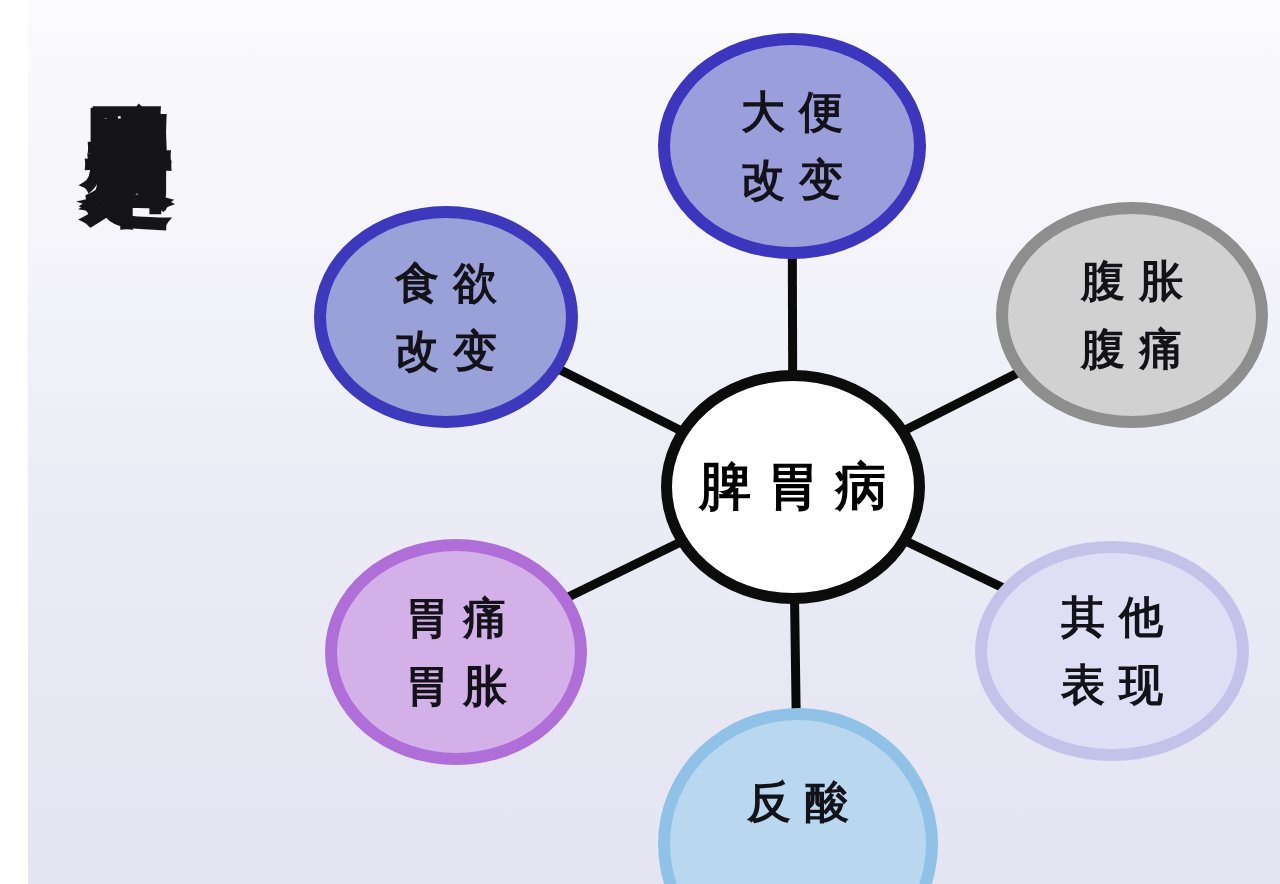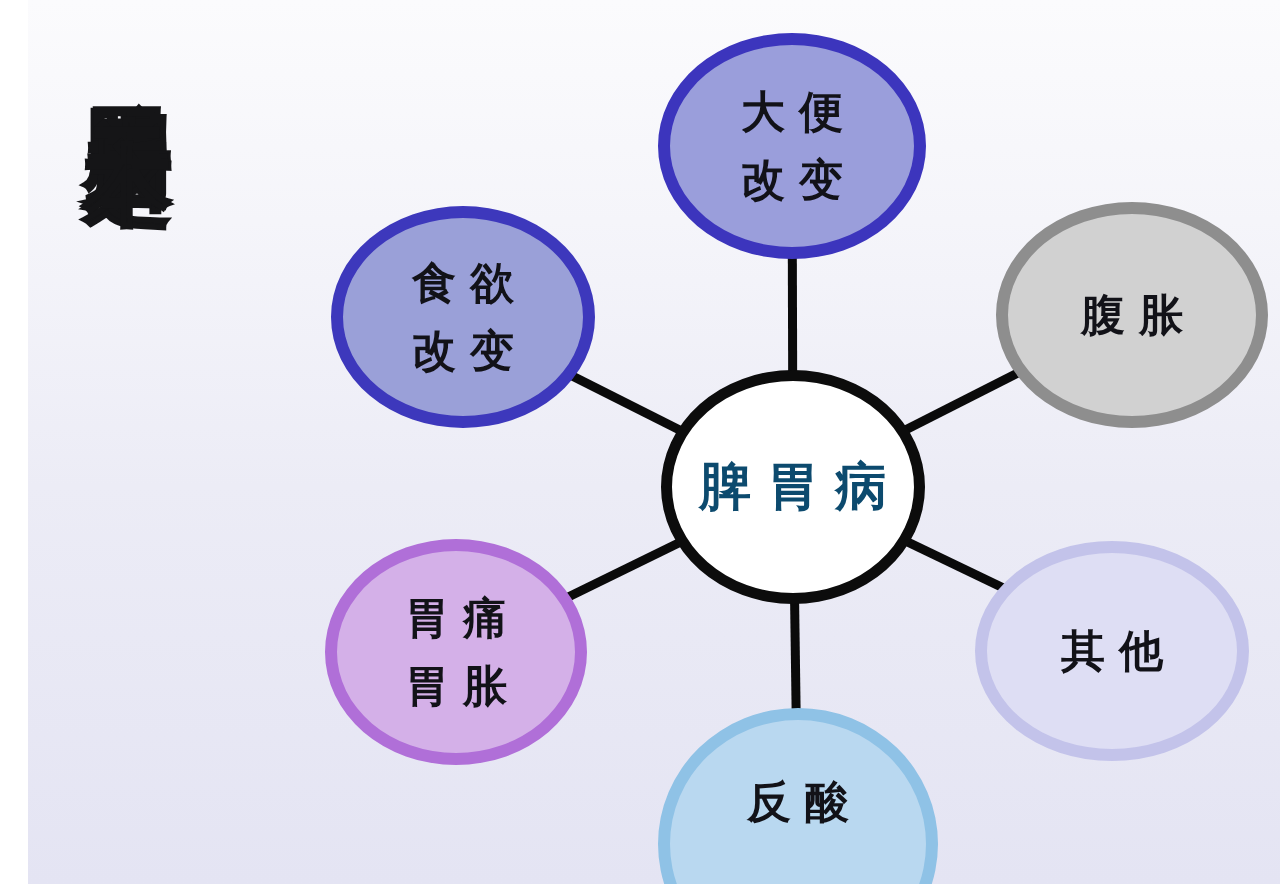--- a/index.html
+++ b/index.html
@@ -48,34 +48,34 @@
   .node-line {
     font-size: 44px;
     font-weight: bold;
     color: #121218;
     letter-spacing: 14px;
     padding-left: 14px;
     line-height: 1;
     white-space: nowrap;
   }
   .node-top         { left: 630px; top: 33px;  width: 268px; height: 226px; border: 12px solid; }
-  .node-upper-left  { left: 303px; top: 206px; width: 264px; height: 222px; border: 12px solid; }
+  .node-upper-left  { left: 286px; top: 206px; width: 264px; height: 222px; border: 12px solid; }
   .node-upper-right { left: 968px; top: 202px; width: 272px; height: 226px; border: 12px solid; justify-content: center; }
   .node-lower-left  { left: 297px; top: 539px; width: 262px; height: 226px; border: 12px solid; }
   .node-lower-right { left: 947px; top: 541px; width: 274px; height: 220px; border: 12px solid; }
   .node-bottom      { left: 630px; top: 708px; width: 280px; height: 272px; border: 12px solid;
                       justify-content: flex-start; padding-top: 60px; gap: 22px; }
   .node-center {
     left: 633px; top: 370px; width: 264px; height: 234px;
     border: 11px solid #0c0c0c;
   }
   .center-label {
     font-size: 52px;
     font-weight: bold;
-    color: #0c4a6e;
+    color: #000000;
     letter-spacing: 16px;
     padding-left: 16px;
     white-space: nowrap;
   }
 </style>
 </head>
 <body>
 
 <div class="canvas">
 
@@ -95,29 +95,31 @@
     <span class="node-line">改变</span>
   </div>
 
   <div class="node node-upper-left" style="background-color: rgb(154, 160, 216); border-color: rgb(61, 56, 188);">
     <span class="node-line">食欲</span>
     <span class="node-line">改变</span>
   </div>
 
   <div class="node node-upper-right" style="background-color: rgb(209, 209, 209); border-color: rgb(142, 142, 142);">
     <span class="node-line">腹胀</span>
+    <span class="node-line">腹痛</span>
   </div>
 
   <div class="node node-lower-left" style="background-color: rgb(212, 176, 232); border-color: rgb(176, 111, 216);">
     <span class="node-line">胃痛</span>
     <span class="node-line">胃胀</span>
   </div>
 
   <div class="node node-lower-right" style="background-color: rgb(222, 222, 244); border-color: rgb(195, 195, 234);">
     <span class="node-line">其他</span>
+    <span class="node-line">表现</span>
   </div>
 
   <div class="node node-bottom" style="background-color: rgb(185, 216, 240); border-color: rgb(143, 194, 230);">
     <span class="node-line">反酸</span>
   </div>
 
   <div class="node node-center" style="background-color: rgb(255, 255, 255); border-color: rgb(12, 12, 12);">
     <span class="center-label">脾胃病</span>
   </div>
 

